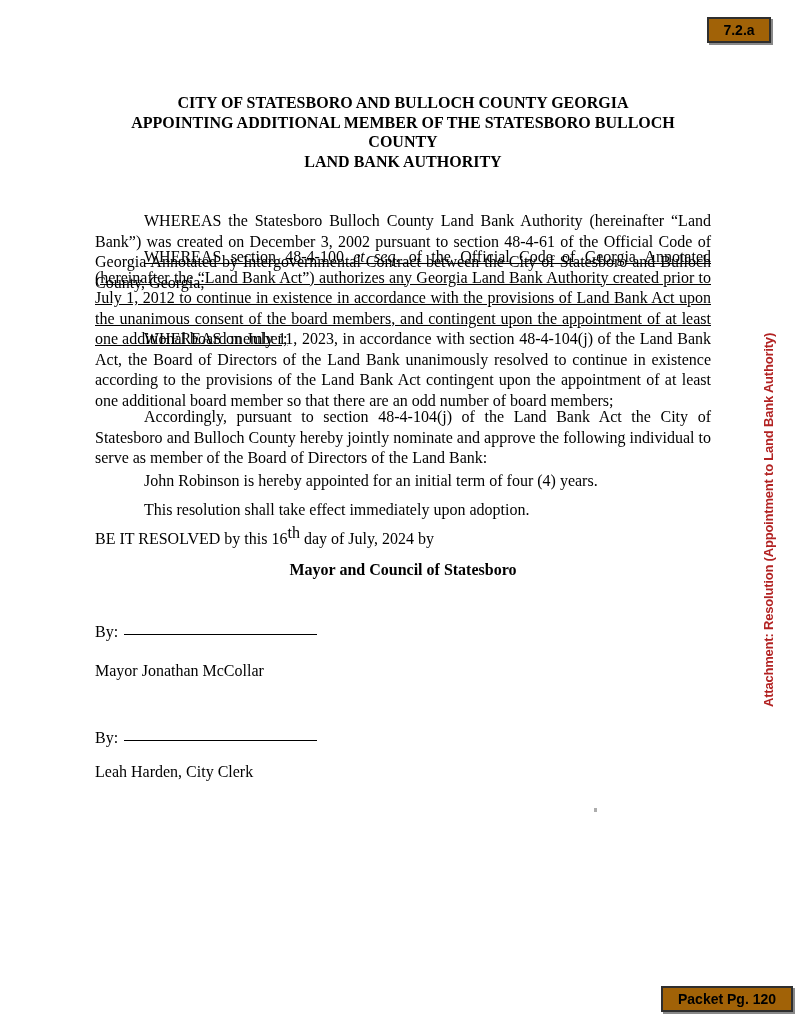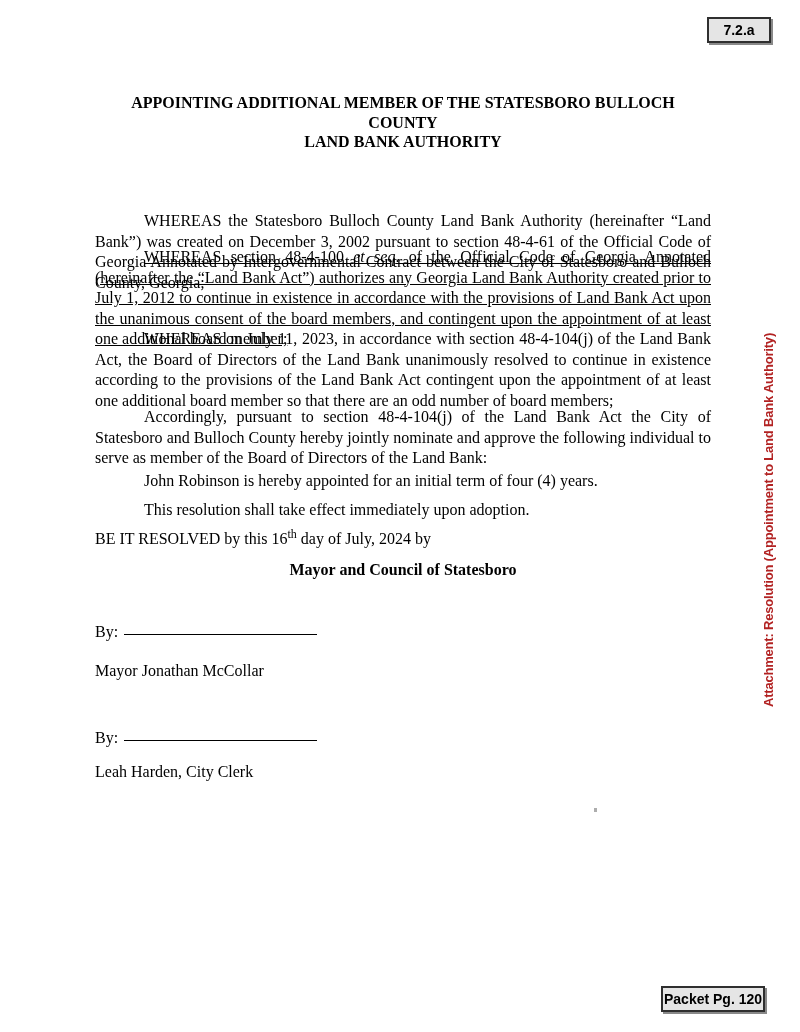--- a/index.html
+++ b/index.html
@@ -13,40 +13,40 @@
     height: 1032px;
     background: #ffffff;
     overflow: hidden;
     font-family: "Liberation Serif", serif;
     color: #000000;
   }
 
   
   .badge {
     position: absolute;
-    background: #e5e5e5;
+    background: #a16207;
     border: 2px solid #2f2f2f;
     box-shadow: 2px 2px 0 rgba(40,40,40,0.55);
     font-family: "Liberation Sans", sans-serif;
     font-weight: bold;
     font-size: 14px;
     line-height: 22px;
     text-align: center;
     box-sizing: border-box;
   }
   .badge-top {
     left: 707px;
     top: 17px;
     width: 64px;
     height: 26px;
   }
   .badge-bottom {
     left: 661px;
     top: 986px;
-    width: 104px;
+    width: 132px;
     height: 26px;
   }
 
   
   .sidebar-label {
     position: absolute;
     left: 768px;
     top: 520px;
     transform: translate(-50%, -50%) rotate(-90deg);
     transform-origin: center center;
@@ -98,21 +98,21 @@
 
   .sig-rule {
     display: inline-block;
     width: 193px;
     border-bottom: 1.5px solid #000;
     margin-left: 6px;
     transform: translateY(-2px);
   }
 
   .italic { font-style: italic; }
-  sup { font-size: 12px; line-height: 0; }
+  sup { font-size: 16px; line-height: 0; }
 
   .speck {
     position: absolute;
     left: 594px;
     top: 808px;
     width: 3px;
     height: 4px;
     background: #8a8a8a;
     opacity: 0.7;
   }
@@ -122,20 +122,21 @@
 
 <div class="page">
 
   <div class="badge badge-top">7.2.a</div>
 
   <div class="sidebar-label">Attachment: Resolution (Appointment to Land Bank Authority)</div>
 
   <div class="content">
 
     <div class="block doc-title">
+      <div>CITY OF STATESBORO AND BULLOCH COUNTY GEORGIA</div>
       <div>APPOINTING ADDITIONAL MEMBER OF THE STATESBORO BULLOCH COUNTY</div>
       <div>LAND BANK AUTHORITY</div>
     </div>
 
     <div class="block para p1">WHEREAS the Statesboro Bulloch County Land Bank Authority (hereinafter “Land Bank”) was created on December 3, 2002 pursuant to section 48-4-61 of the Official Code of Georgia Annotated by Intergovernmental Contract between the City of Statesboro and Bulloch County, Georgia;</div>
 
     <div class="block para p2"><span>WHEREAS section 48-4-100 </span><span class="italic">et seq</span><span>. of the Official Code of Georgia Annotated (hereinafter the “Land Bank Act”) authorizes any Georgia Land Bank Authority created prior to July 1, 2012 to continue in existence in accordance with the provisions of Land Bank Act upon the unanimous consent of the board members, and contingent upon the appointment of at least one additional board member;</span></div>
 
     <div class="block para p3">WHEREAS on July 11, 2023, in accordance with section 48-4-104(j) of the Land Bank Act, the Board of Directors of the Land Bank unanimously resolved to continue in existence according to the provisions of the Land Bank Act contingent upon the appointment of at least one additional board member so that there are an odd number of board members;</div>
 

